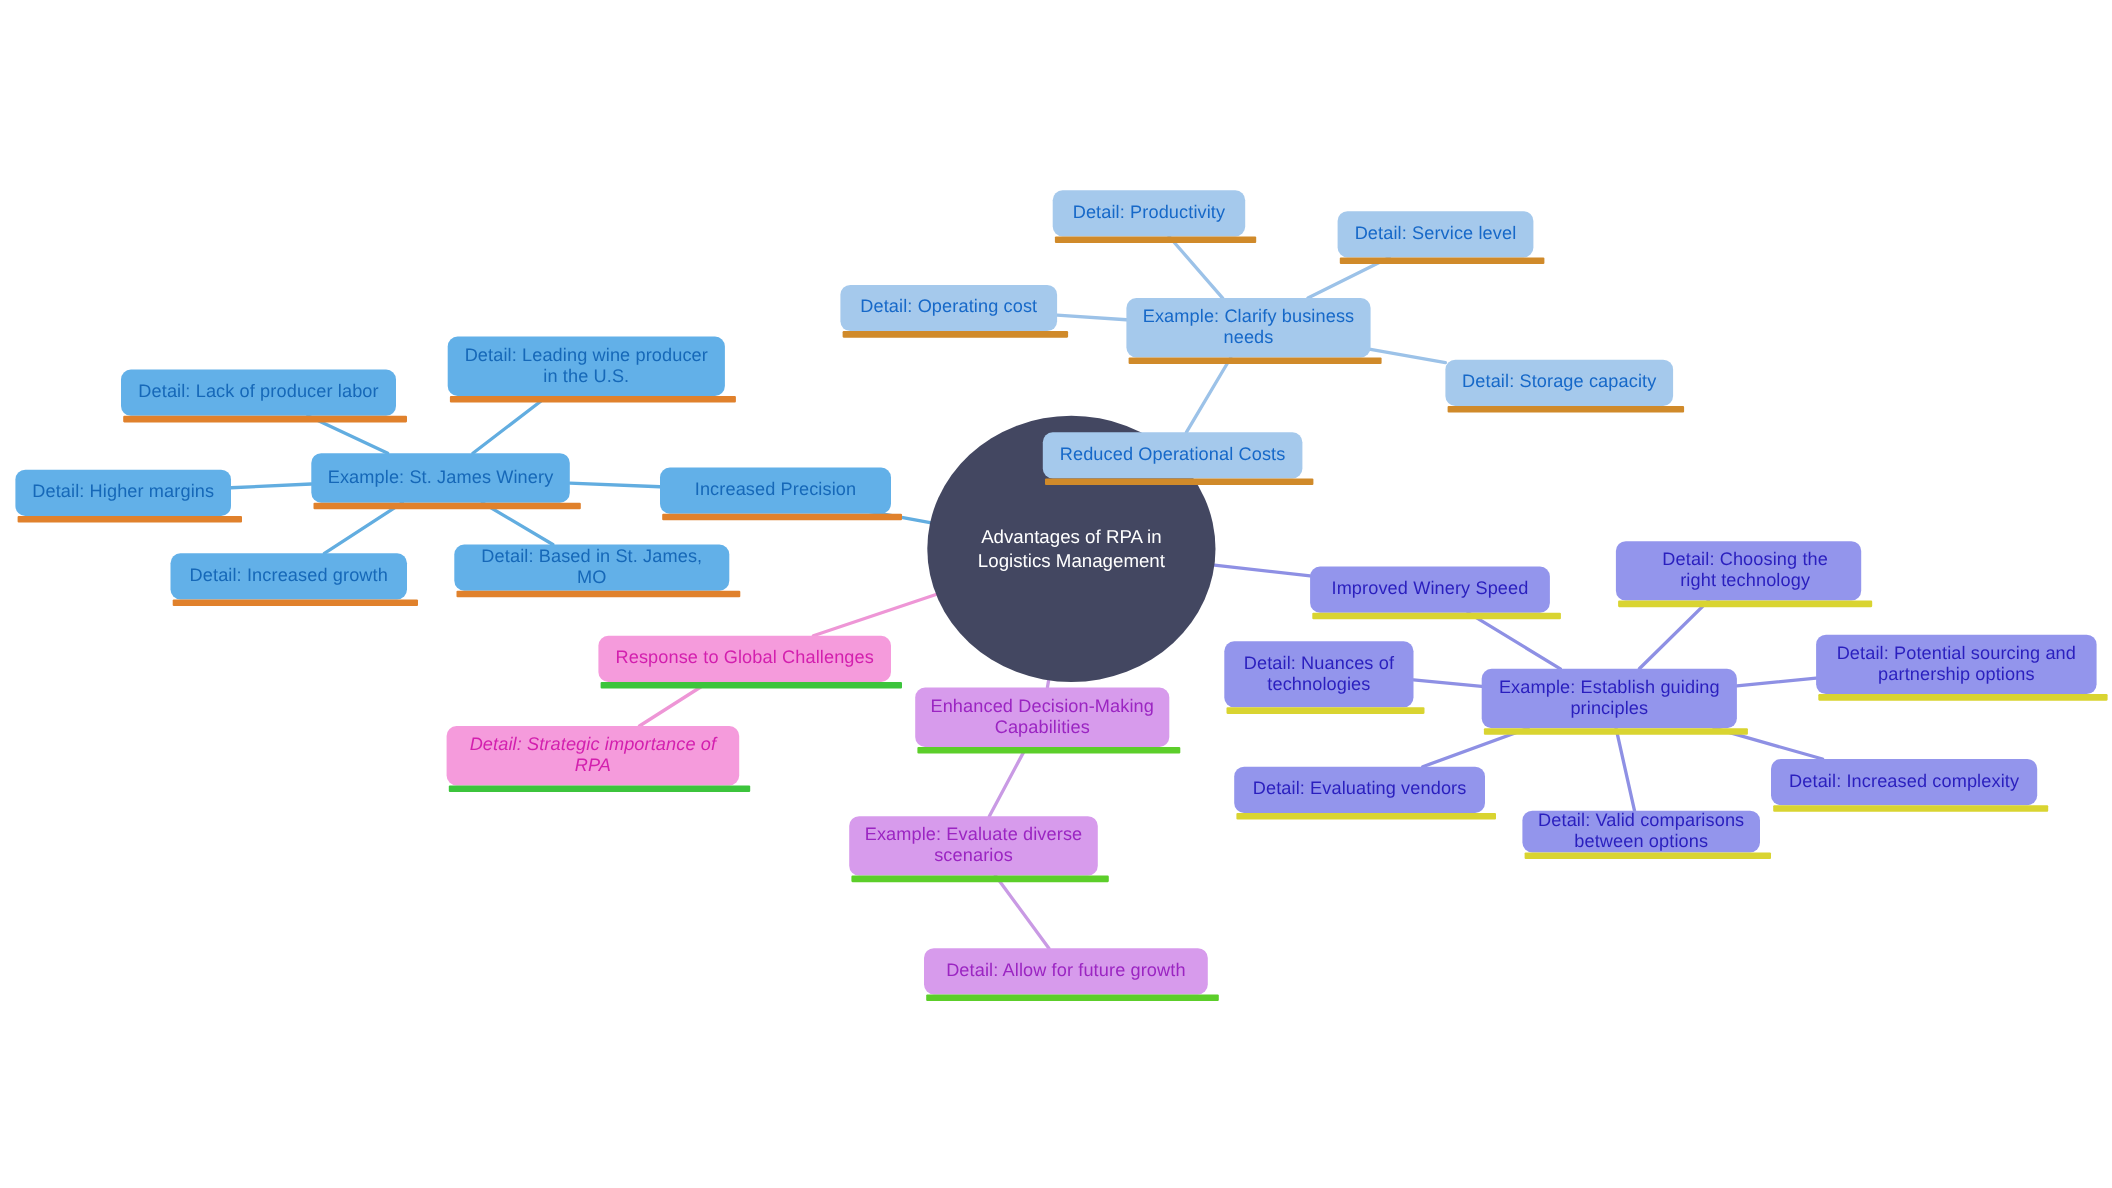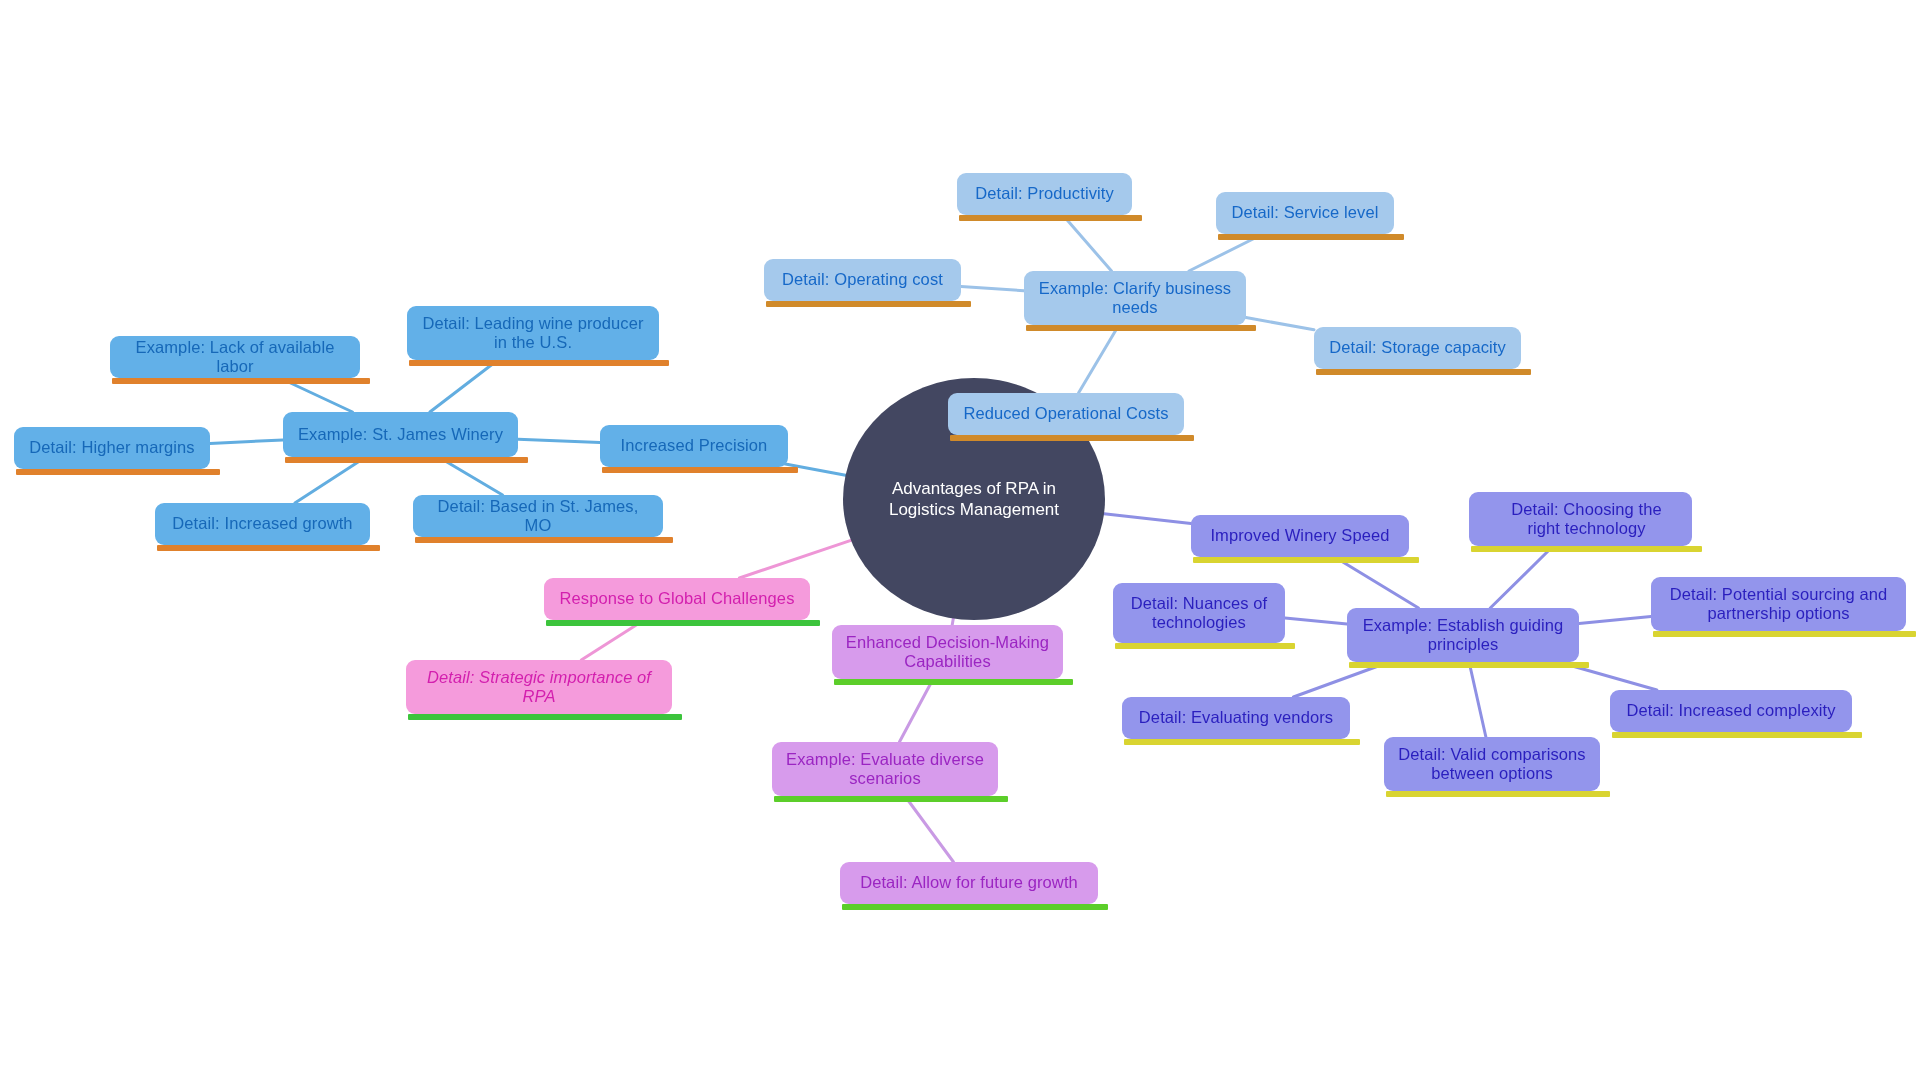--- a/index.html
+++ b/index.html
@@ -129,30 +129,30 @@
   </div>
 
   <div class="node t-lightblue fs16" style="left:1216px; top:192px; width:178px; height:42px;">
     <span class="label">Detail: Service level</span>
   </div>
 
   <div class="node t-lightblue fs16" style="left:1314px; top:327px; width:207px; height:42px;">
     <span class="label">Detail: Storage capacity</span>
   </div>
 
-  <div class="node t-blue fs16" style="left:600px; top:425px; width:188px; height:42px;">
+  <div class="node t-blue fs16" style="left:600px; top:425px; width:210px; height:42px;">
     <span class="label">Increased Precision</span>
   </div>
 
   <div class="node t-blue fs16" style="left:283px; top:412px; width:235px; height:45px;">
     <span class="label">Example: St. James Winery</span>
   </div>
 
   <div class="node t-blue fs16" style="left:110px; top:336px; width:250px; height:42px;">
-    <span class="label">Example: Lack of available labor</span>
+    <span class="label">Detail: Lack of producer labor</span>
   </div>
 
   <div class="node t-blue fs16" style="left:407px; top:306px; width:252px; height:54px;">
     <span class="label">Detail: Leading wine producer in the U.S.</span>
   </div>
 
   <div class="node t-blue fs16" style="left:14px; top:427px; width:196px; height:42px;">
     <span class="label">Detail: Higher margins</span>
   </div>
 
@@ -185,21 +185,21 @@
   </div>
 
   <div class="node t-periwinkle fs16" style="left:1610px; top:690px; width:242px; height:42px;">
     <span class="label">Detail: Increased complexity</span>
   </div>
 
   <div class="node t-periwinkle fs16" style="left:1122px; top:697px; width:228px; height:42px;">
     <span class="label">Detail: Evaluating vendors</span>
   </div>
 
-  <div class="node t-periwinkle fs16" style="left:1384px; top:737px; width:216px; height:54px;">
+  <div class="node t-periwinkle fs16" style="left:1384px; top:737px; width:216px; height:38px;">
     <span class="label">Detail: Valid comparisons between options</span>
   </div>
 
   <div class="node t-pink fs16" style="left:544px; top:578px; width:266px; height:42px;">
     <span class="label">Response to Global Challenges</span>
   </div>
 
   <div class="node t-pink fs16" style="left:406px; top:660px; width:266px; height:54px;font-style:italic;">
     <span class="label">Detail: Strategic importance of RPA</span>
   </div>

